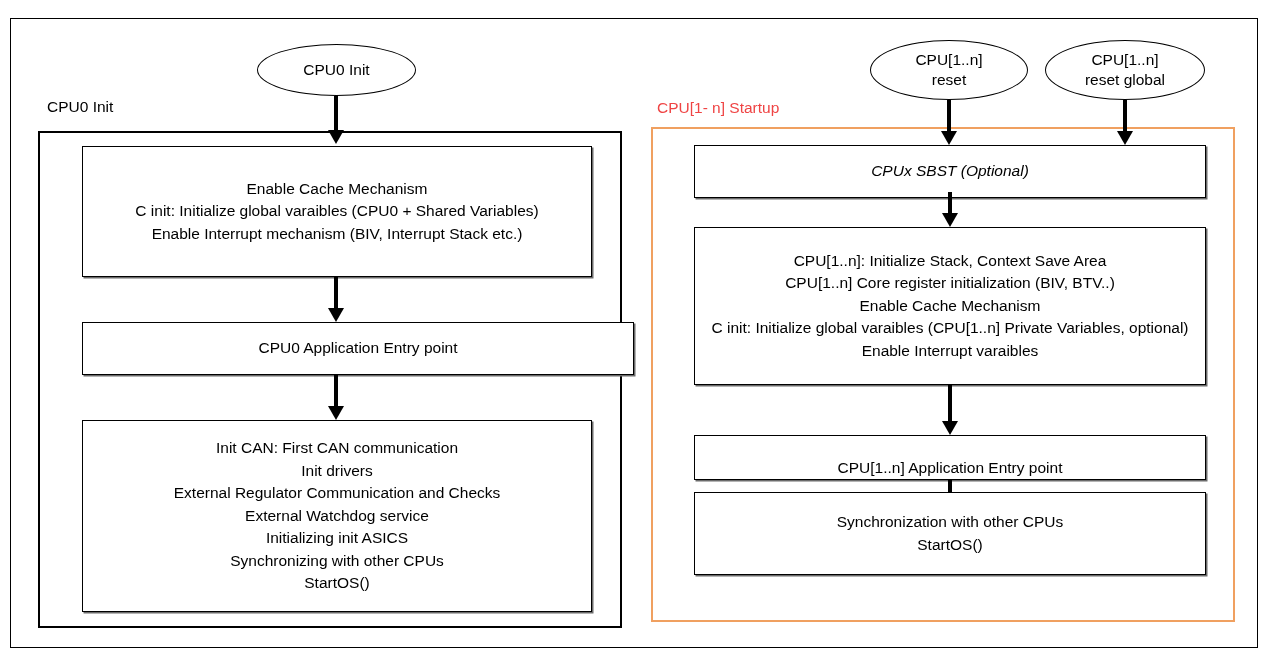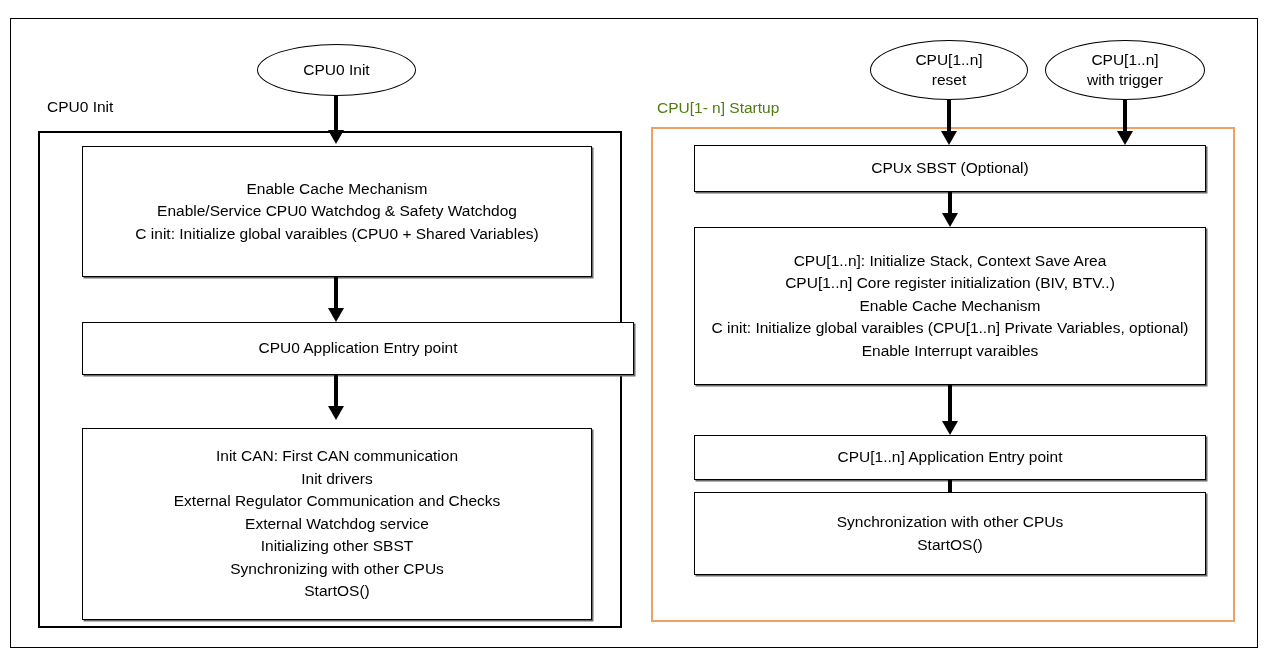--- a/index.html
+++ b/index.html
@@ -33,21 +33,21 @@
   .group.orange{ border:2px solid #F0A060; }
   .group-label{
     position:absolute;
     font-size:15.5px;
     line-height:17px;
     white-space:nowrap;
     background:#ffffff;
     padding:0 3px;
   }
   .group-label.black{ color:#000; }
-  .group-label.orange{ color:#4d7c0f; }
+  .group-label.orange{ color:#ef4444; }
 
   
   .pbox{
     position:absolute;
     box-sizing:border-box;
     border:1.5px solid #000;
     background:#ffffff;
     display:flex;
     align-items:center;
     justify-content:center;
@@ -118,82 +118,82 @@
   </div>
 
   <div class="arrow" style="left:322px; top:96px; width:28px; height:48px;">
     <div class="shaft" style="height:34px;"></div>
     <div class="head"></div>
   </div>
 
   <div class="pbox" style="left:82px; top:146px; width:510px; height:131px;">
     <div class="lines">
       <div>Enable Cache Mechanism</div>
-      <div>Enable/Service CPU0 Watchdog &amp; Safety Watchdog</div>
       <div>C init: Initialize global varaibles (CPU0 + Shared Variables)</div>
+      <div>Enable Interrupt mechanism (BIV, Interrupt Stack etc.)</div>
     </div>
   </div>
 
   <div class="arrow" style="left:322px; top:277px; width:28px; height:45px;">
     <div class="shaft" style="height:31px;"></div>
     <div class="head"></div>
   </div>
 
   <div class="pbox" style="left:82px; top:322px; width:552px; height:53px;">
     <div class="lines">
       <div>CPU0 Application Entry point</div>
     </div>
   </div>
 
   <div class="arrow" style="left:322px; top:375px; width:28px; height:45px;">
     <div class="shaft" style="height:31px;"></div>
     <div class="head"></div>
   </div>
 
-  <div class="pbox" style="left:82px; top:420px; width:510px; height:192px;margin-top:8px;">
+  <div class="pbox" style="left:82px; top:420px; width:510px; height:192px;">
     <div class="lines">
       <div>Init CAN: First CAN communication</div>
       <div>Init drivers</div>
       <div>External Regulator Communication and Checks</div>
       <div>External Watchdog service</div>
-      <div>Initializing other SBST</div>
+      <div>Initializing init ASICS</div>
       <div>Synchronizing with other CPUs</div>
       <div>StartOS()</div>
     </div>
   </div>
 
   <div class="group-label orange" style="left:654px; top:99px;">CPU[1- n] Startup</div>
 
   <div class="group orange" style="left:651px; top:127px; width:584px; height:495px;"></div>
 
   <div class="ellipse" style="left:870px; top:40px; width:158px; height:60px;">
     <div class="lines">
       <div>CPU[1..n]</div>
       <div>reset</div>
     </div>
   </div>
 
   <div class="ellipse" style="left:1045px; top:40px; width:160px; height:60px;">
     <div class="lines">
       <div>CPU[1..n]</div>
-      <div>with trigger</div>
+      <div>reset global</div>
     </div>
   </div>
 
   <div class="arrow" style="left:935px; top:100px; width:28px; height:45px;">
     <div class="shaft" style="height:31px;"></div>
     <div class="head"></div>
   </div>
 
   <div class="arrow" style="left:1111px; top:100px; width:28px; height:45px;">
     <div class="shaft" style="height:31px;"></div>
     <div class="head"></div>
   </div>
 
-  <div class="pbox" style="left:694px; top:145px; width:512px; height:47px;">
+  <div class="pbox" style="left:694px; top:145px; width:512px; height:53px;font-style:italic;">
     <div class="lines">
       <div>CPUx SBST (Optional)</div>
     </div>
   </div>
 
   <div class="arrow" style="left:936px; top:192px; width:28px; height:35px;">
     <div class="shaft" style="height:21px;"></div>
     <div class="head"></div>
   </div>
 
@@ -205,21 +205,21 @@
       <div>C init: Initialize global varaibles (CPU[1..n]  Private Variables, optional)</div>
       <div>Enable Interrupt varaibles</div>
     </div>
   </div>
 
   <div class="arrow" style="left:936px; top:385px; width:28px; height:50px;">
     <div class="shaft" style="height:36px;"></div>
     <div class="head"></div>
   </div>
 
-  <div class="pbox" style="left:694px; top:435px; width:512px; height:45px;">
+  <div class="pbox" style="left:694px; top:435px; width:512px; height:45px;align-items:flex-end;">
     <div class="lines">
       <div>CPU[1..n] Application Entry point</div>
     </div>
   </div>
 
   <div class="arrow" style="left:936px; top:480px; width:28px; height:32px;">
     <div class="shaft" style="height:18px;"></div>
     <div class="head"></div>
   </div>
 

